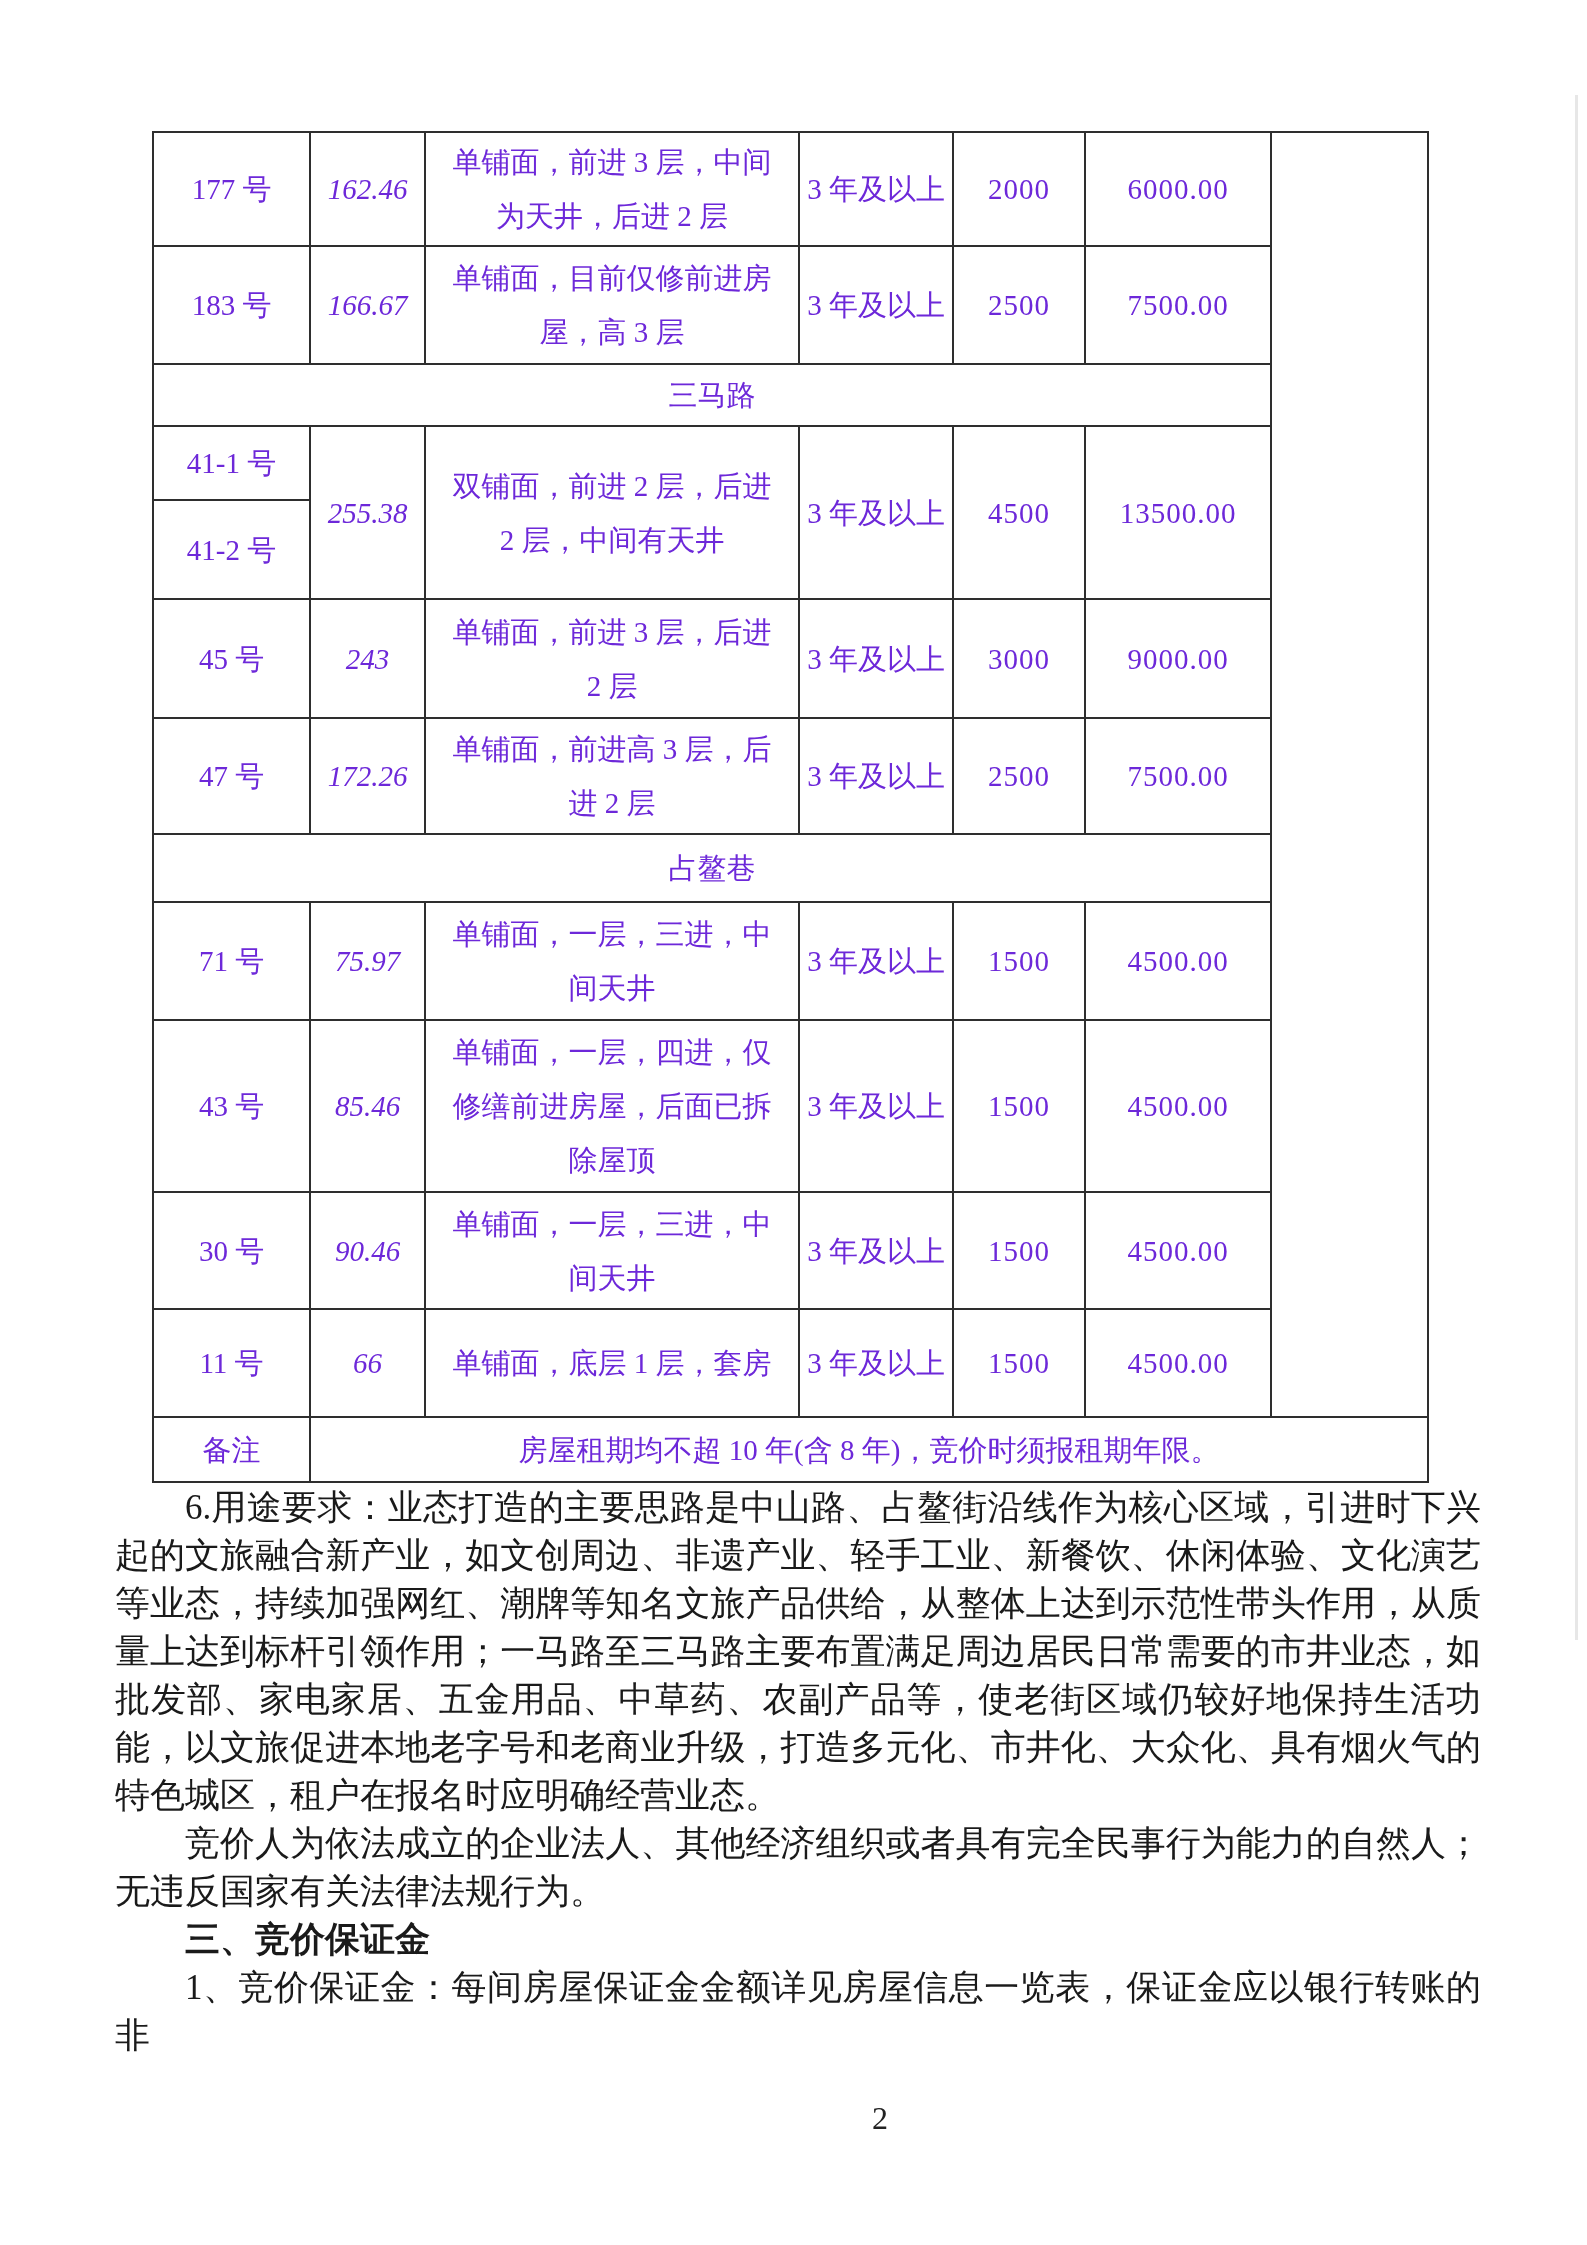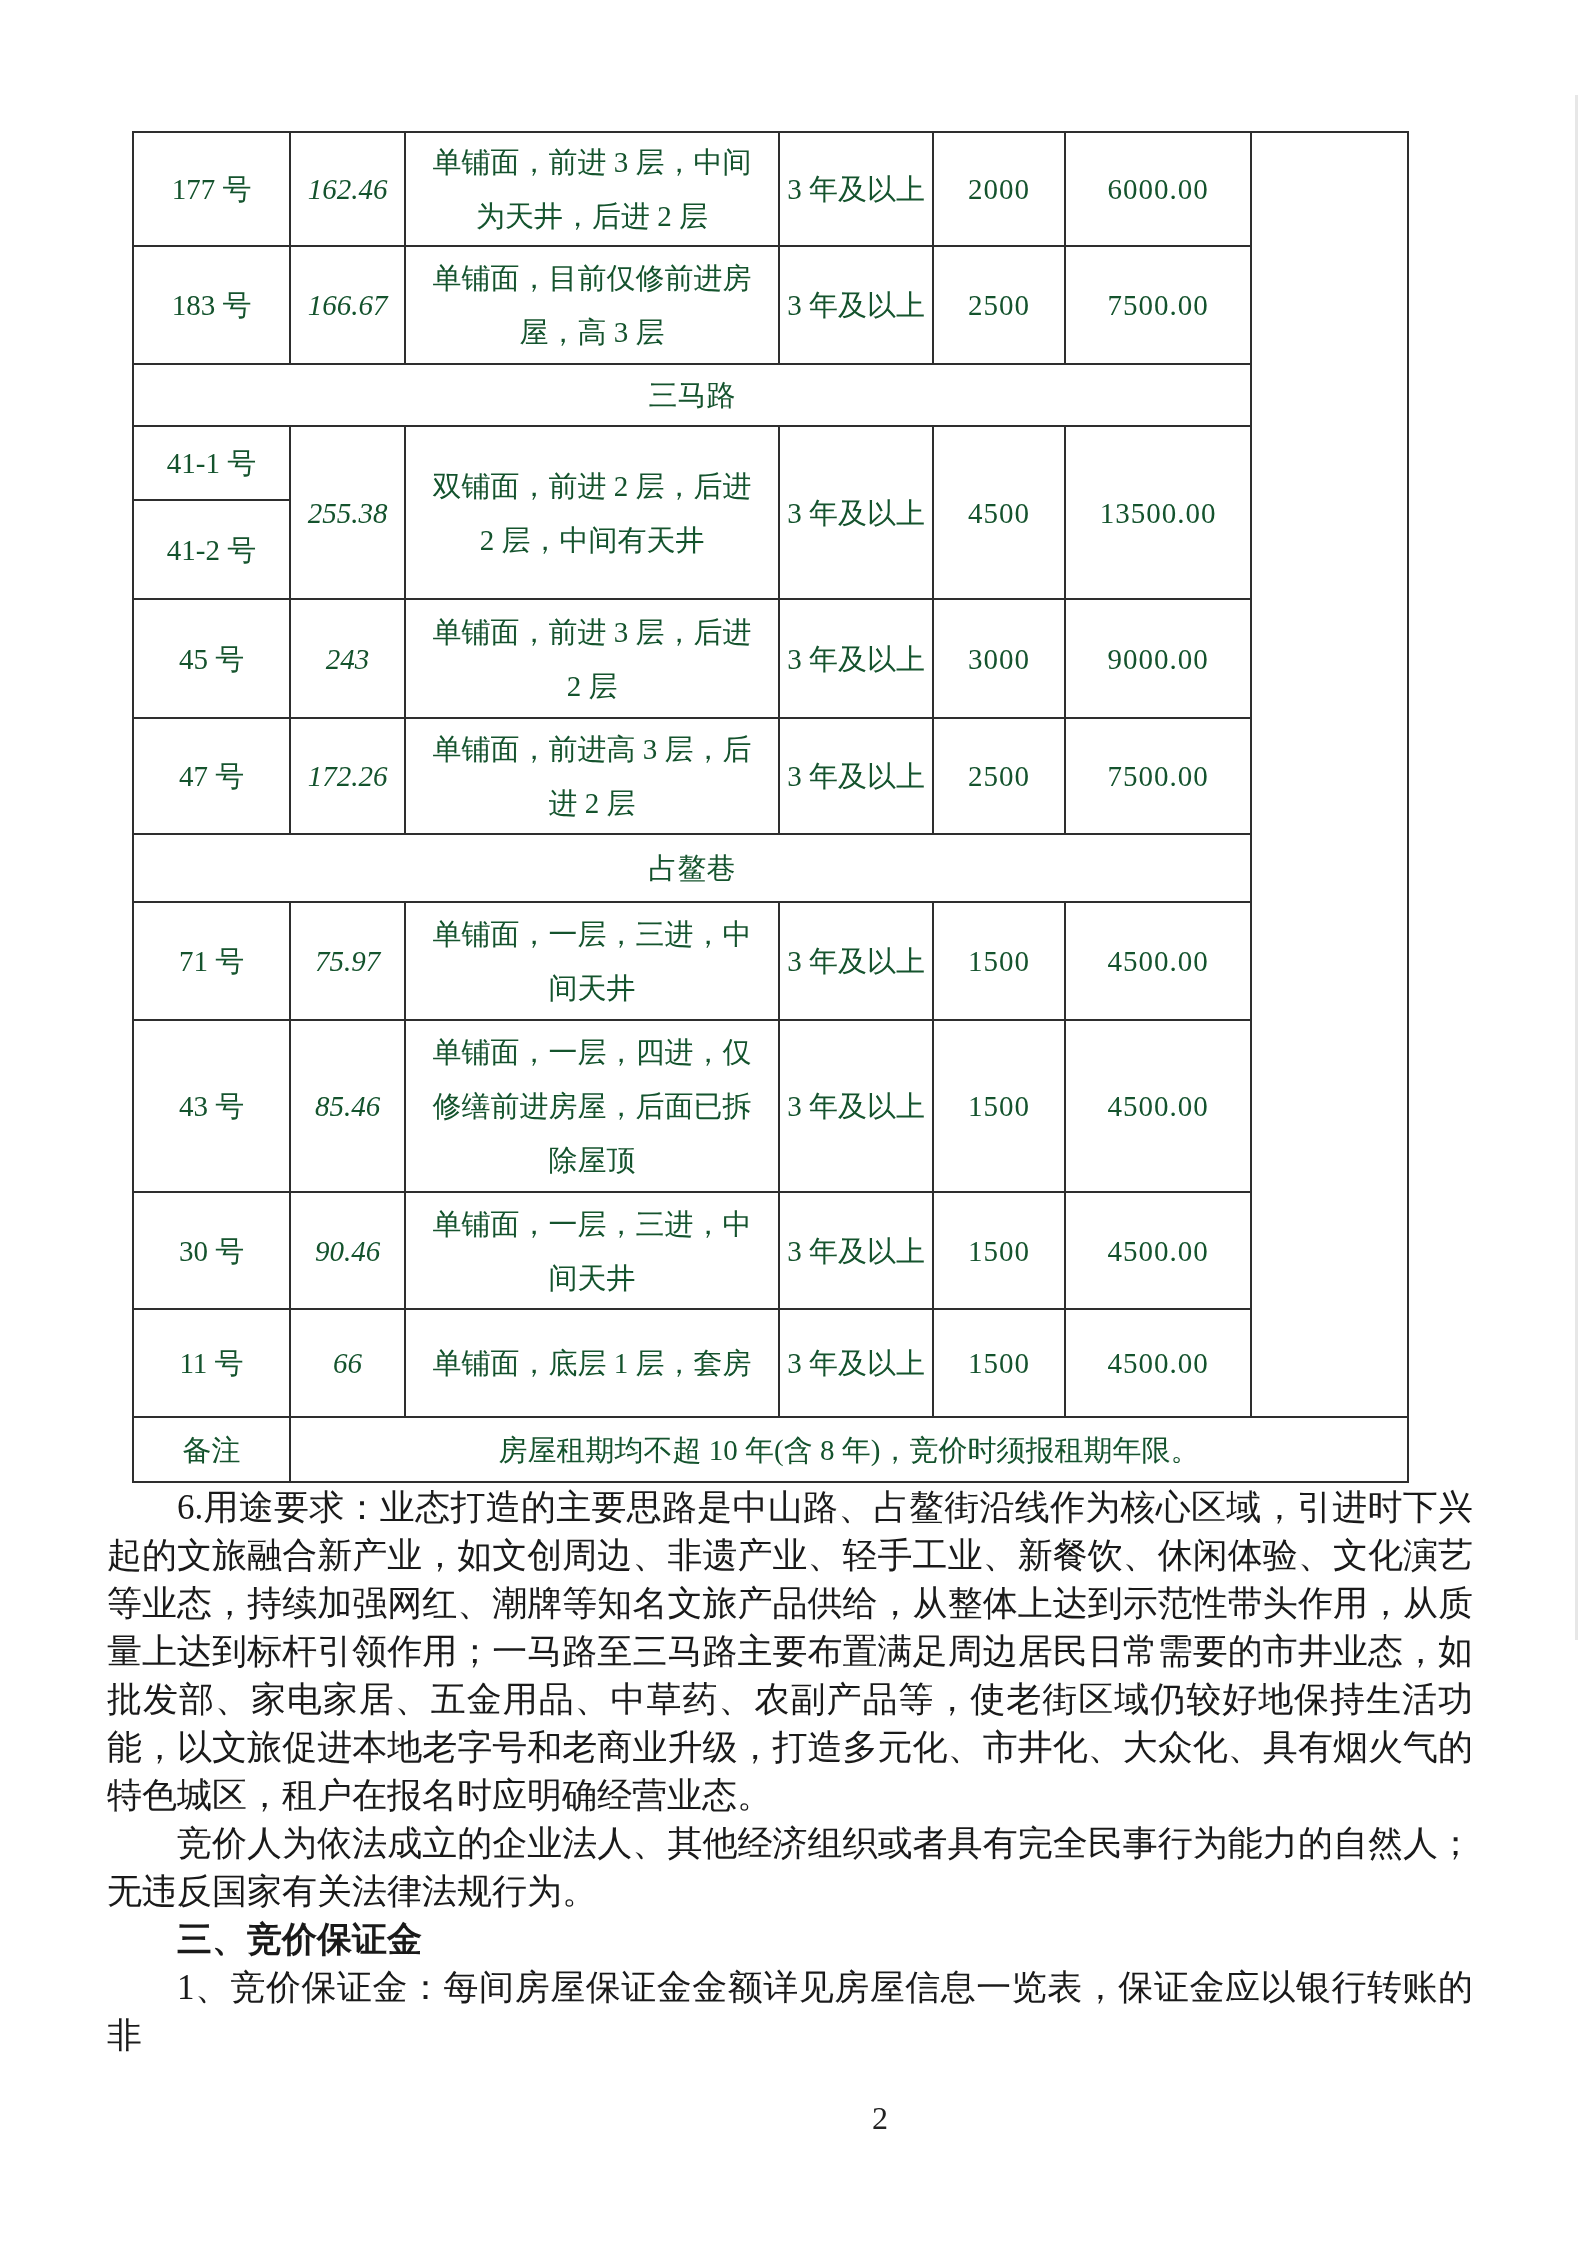--- a/index.html
+++ b/index.html
@@ -14,28 +14,28 @@
     background: #ffffff;
     margin: 0 auto;
     overflow: hidden;
     font-family: "Liberation Serif", "DejaVu Serif", serif;
     color: #1f1f1f;
   }
 
   
   table.prop {
     position: absolute;
-    left: 132px;
+    left: 152px;
     top: 131px;
     width: 1275px;
     border-collapse: collapse;
     table-layout: fixed;
     font-size: 29px;
     line-height: 54px;
-    color: #14532d;
+    color: #6d28d9;
     padding-left: 18px;
   }
   table.prop td {
     border: 2px solid #2e2e2e;
     vertical-align: middle;
     text-align: center;
     padding: 2px 4px;
     overflow: hidden;
   }
   td.c-no   { }
@@ -51,21 +51,21 @@
   }
   td.c-remark-label { }
   td.c-remark {
     text-align: left;
     padding-left: 14px;
   }
 
   
   .bodytext {
     position: absolute;
-    left: 107px;
+    left: 115px;
     top: 1484px;
     width: 1366px;
     font-size: 35px;
     line-height: 48px;
     text-align: justify;
     color: #1a1a1a;
   }
   .bodytext p {
     margin: 0;
     text-indent: 70px;

